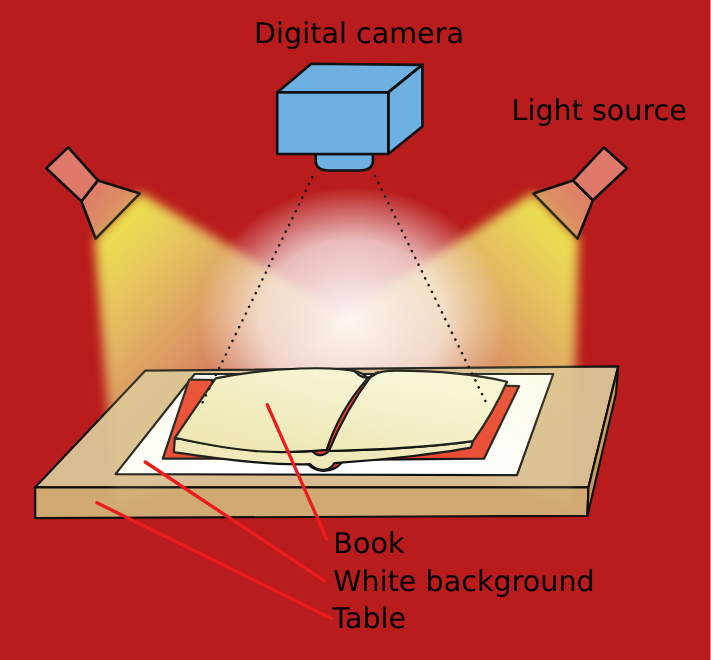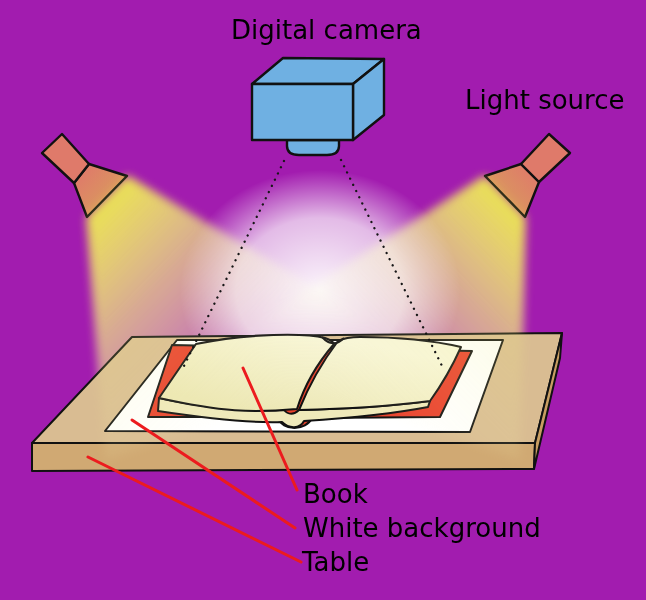--- a/index.html
+++ b/index.html
@@ -1,16 +1,16 @@
 <!DOCTYPE html>
 <html><head>
 <meta charset="utf-8">
 <style>
   html,body{margin:0;padding:0;background:#ffffff;}
-  .stage{width:646px;height:600px;position:relative;background:#a21caf;overflow:hidden;}
+  .stage{width:646px;height:600px;position:relative;background:#b91c1c;overflow:hidden;}
   svg{display:block;}
   .lbl{
     font-family:"DejaVu Sans","Liberation Sans",sans-serif;
     font-size:26px;
     fill:#000000;
   }
   .outline{stroke:#111111;stroke-width:2;stroke-linejoin:round;}
   .outline-thick{stroke:#111111;stroke-width:2.4;stroke-linejoin:round;}
 </style>
 </head>

